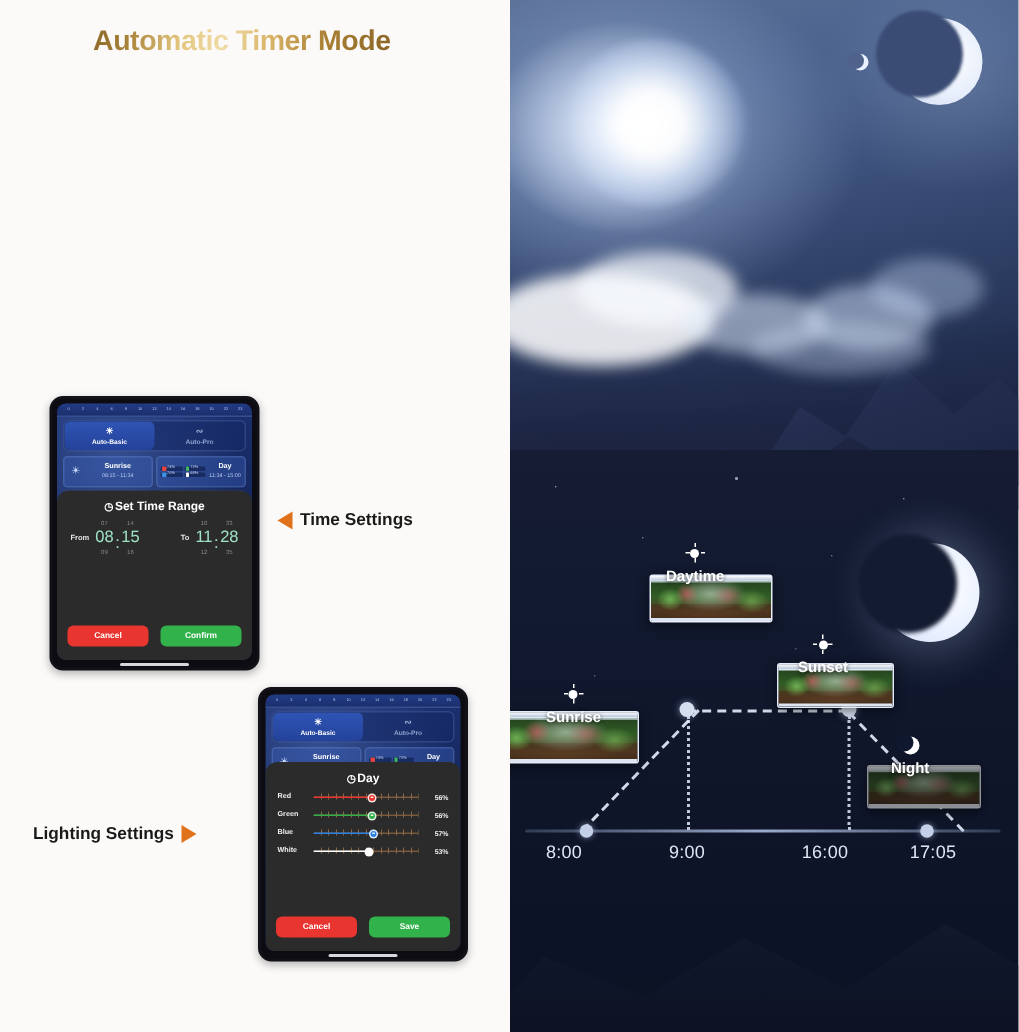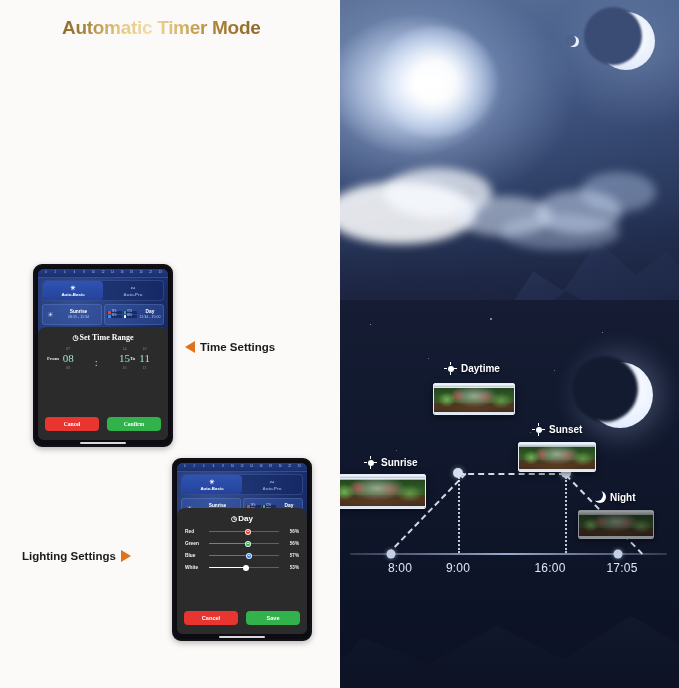--- a/index.html
+++ b/index.html
@@ -88,32 +88,32 @@
   .chip { display: flex; align-items: center; gap: .8px; background: rgba(12,26,70,.6); border-radius: 1px; padding: .3px 1px; }
   .chip i { width: 2.6px; height: 2.6px; border-radius: .5px; display: block; }
   .chip b { font-size: 2.6px; color: #cfdcf7; font-weight: normal; line-height: 1; }
 
   
   .sheet {
     position: absolute; left: 0; right: 0; bottom: 0;
     background: #2b2b2b; border-radius: 8px 8px 5px 5px;
     padding: 6px 7px 10px 7px; color: #fff;
   }
-  .sheet-1 { height: 113px; font-family: Liberation Serif, serif; }
+  .sheet-1 { height: 113px; }
   .sheet-2 { height: 126px; }
   .sheet-title {
     text-align: center; font-size: 8px; font-weight: bold; color: #fff;
     display: flex; align-items: center; justify-content: center; gap: 1px; margin-bottom: 3px;
   }
   .sheet-title .clk { font-size: 7px; }
 
   .time-pick { display: flex; align-items: center; justify-content: space-between; padding: 2px 2px 0 2px; }
   .tp-side { display: flex; align-items: center; gap: 4px; }
   .tp-label { font-size: 5px; font-weight: bold; color: #e4e4e4; }
-  .tp-cols { display: flex; gap: 21px; }
+  .tp-cols { display: flex; gap: 1px; }
   .tp-col { display: flex; flex-direction: column; align-items: center; gap: 2px; }
   .tp-dim { font-size: 4px; color: #8a8a8a; line-height: 1; }
   .tp-main { font-size: 11px; color: #9fe3c4; line-height: 1; font-weight: normal; }
   .tp-sep { font-size: 11px; color: #9fe3c4; align-self: center; margin-top: 7px; }
 
   .sheet-btns { position: absolute; left: 7px; right: 7px; bottom: 9px; display: flex; gap: 8px; }
   .btn { flex: 1; height: 14px; border-radius: 4px; font-size: 5.6px; font-weight: bold; color: #fff;
          display: flex; align-items: center; justify-content: center; border: none; }
   .btn-cancel { background: #e8352f; }
   .btn-confirm { background: #31b24a; }
@@ -217,21 +217,21 @@
       radial-gradient(ellipse 16% 36% at 16% 52%, rgba(120,190,90,.85), transparent 70%),
       radial-gradient(ellipse 14% 34% at 30% 40%, rgba(170,60,60,.80), transparent 70%),
       radial-gradient(ellipse 18% 32% at 64% 44%, rgba(150,55,55,.72), transparent 72%),
       radial-gradient(ellipse 20% 36% at 84% 56%, rgba(110,165,80,.80), transparent 72%),
       radial-gradient(ellipse 54% 22% at 48% 84%, rgba(90,60,35,.92), transparent 74%),
       linear-gradient(180deg, rgba(255,255,255,.30) 0 12%, rgba(60,100,45,.28) 12% 62%, rgba(70,48,28,.55) 62% 100%); }
   .tank .rim { position: absolute; left: 0; right: 0; top: 0; height: 3px; background: linear-gradient(180deg,#fbfdff,#b9c6d8); }
   .tank .base { position: absolute; left: 0; right: 0; bottom: 0; height: 2px; background: #dde5f2; }
 
   .lbl { position: absolute; display: flex; align-items: center; gap: 4px; color: #fff; font-size: 10px; font-weight: bold;
-    text-shadow: 0 1px 3px rgba(0,0,0,.7); white-space: nowrap; }
+    text-shadow: 0 1px 3px rgba(0,0,0,.7); white-space: nowrap; flex-direction: column; }
   .ico-sun { position: relative; width: 13px; height: 13px; flex: 0 0 13px; }
   .ico-sun i { position: absolute; left: 50%; top: 50%; width: 6px; height: 6px; margin: -3px 0 0 -3px;
     border-radius: 50%; background: #fff; }
   .ico-sun::before, .ico-sun::after { content: ""; position: absolute; left: 50%; top: 50%; }
   .ico-sun::before { width: 13px; height: 1.4px; margin: -.7px 0 0 -6.5px; background:
     linear-gradient(90deg,#fff 0 22%, transparent 22% 78%, #fff 78% 100%); }
   .ico-sun::after { width: 1.4px; height: 13px; margin: -6.5px 0 0 -.7px; background:
     linear-gradient(180deg,#fff 0 22%, transparent 22% 78%, #fff 78% 100%); }
   .ico-moon { position: relative; width: 12px; height: 12px; flex: 0 0 12px; }
   .ico-moon::before { content:""; position:absolute; inset:0; border-radius:50%; background:#fff; }
@@ -568,21 +568,21 @@
       <div class="vline" style="left:118px; top:122px; height:76px;"></div>
       <div class="vline" style="left:225px; top:122px; height:76px;"></div>
 
       <div class="node-dot" style="left:118px; top:118px;"></div>
       <div class="node-dot" style="left:226px; top:118px;"></div>
 
       <div class="axis"></div>
       <div class="axis-dot" style="left:51px;  top:199px;"></div>
       <div class="axis-dot" style="left:278px; top:199px;"></div>
 
-      <div class="tick-label" style="left:60px;">8:00</div>
+      <div class="tick-label" style="left:36px;">8:00</div>
       <div class="tick-label" style="left:118px;">9:00</div>
       <div class="tick-label" style="left:210px;">16:00</div>
       <div class="tick-label" style="left:282px;">17:05</div>
 
       <div class="tank" style="left:-12px; top:119px; width:98px; height:35px;">
         <div class="water"></div>
         <div class="rim"></div>
         <div class="base"></div>
       </div>
       <div class="tank" style="left:93px; top:28px; width:82px; height:32px;">

